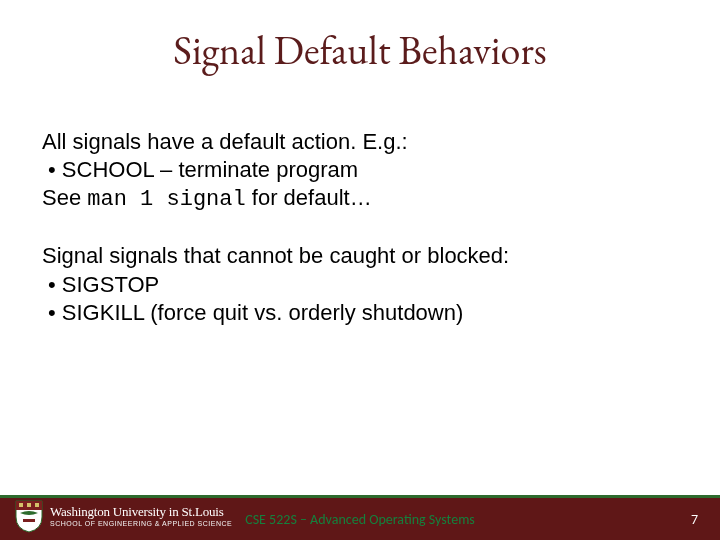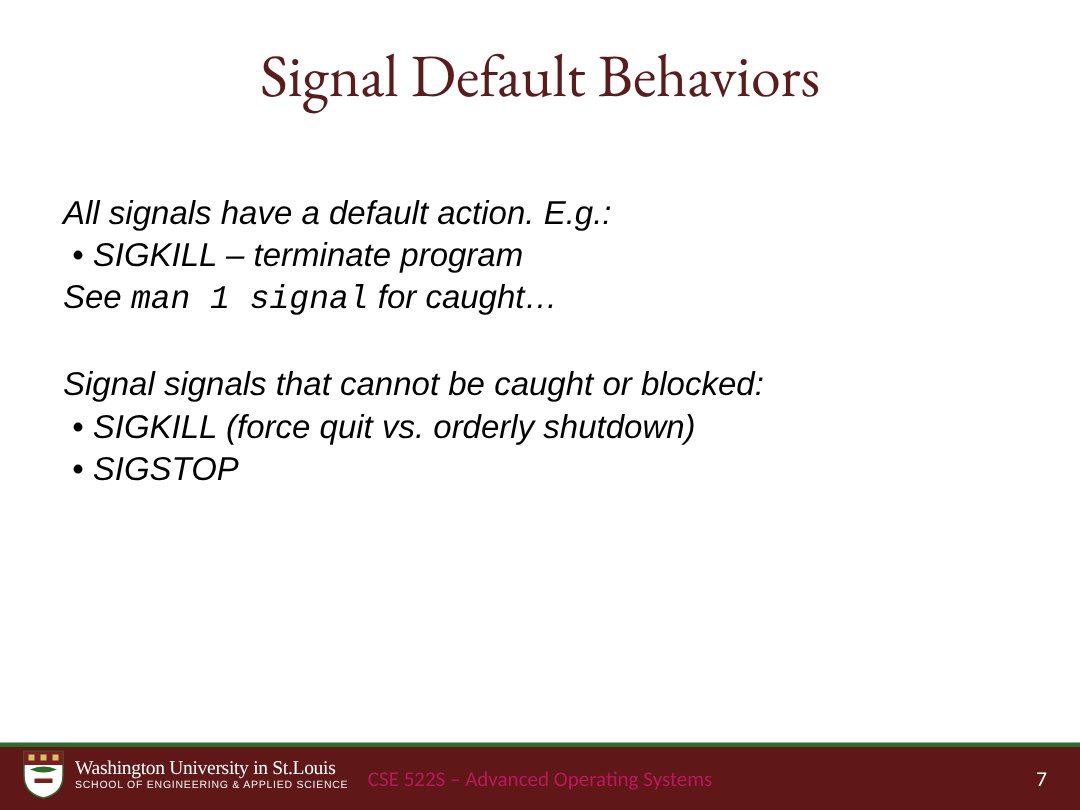--- a/index.html
+++ b/index.html
@@ -29,21 +29,21 @@
   .content {
     position: absolute;
     top: 128px;
     left: 42px;
     width: 640px;
     font-family: Verdana, Geneva, sans-serif;
     font-size: 22px;
     color: #000000;
     line-height: 1.28;
   }
-  .content .para { margin-bottom: 28px; font-style: italic; }
+  .content .para { margin-bottom: 28px; }
   .content .bullet {
     padding-left: 22px;
     text-indent: -16px;
   }
   .content .bullet::before {
     content: "• ";
   }
   .mono {
     font-family: "Courier New", Courier, monospace;
     font-size: 22px;
@@ -73,21 +73,21 @@
     background: #2d6b2d;
   }
   .footer-text {
     position: absolute;
     left: 0;
     width: 720px;
     bottom: 12px;
     text-align: center;
     font-family: Calibri, Arial, sans-serif;
     font-size: 14px;
-    color: #be185d;
+    color: #15803d;
   }
   .page-num {
     position: absolute;
     right: 22px;
     bottom: 12px;
     font-family: Calibri, Arial, sans-serif;
     font-size: 14px;
     color: #ffffff;
   }
   .logo {
@@ -128,29 +128,29 @@
 </head>
 <body>
 
 <div class="slide">
 
   <div class="title">Signal Default Behaviors</div>
 
   <div class="content">
     <div class="para">
       <div>All signals have a default action. E.g.:</div>
-      <div class="bullet">SIGKILL – terminate program</div>
+      <div class="bullet">SCHOOL – terminate program</div>
       <div>
-        <span>See </span><span class="mono">man 1 signal</span><span> for caught…</span>
+        <span>See </span><span class="mono">man 1 signal</span><span> for default…</span>
       </div>
     </div>
     <div class="para">
       <div>Signal signals that cannot be caught or blocked:</div>
+      <div class="bullet">SIGSTOP</div>
       <div class="bullet">SIGKILL (force quit vs. orderly shutdown)</div>
-      <div class="bullet">SIGSTOP</div>
     </div>
   </div>
 
   <div class="footer">
     <div class="footer-band"></div>
 
     <div class="logo">
       <div class="shield">
         <svg viewBox="0 0 30 34" width="30" height="34">
           <path d="M2 2 H28 V18 Q28 30 15 33 Q2 30 2 18 Z" fill="#ffffff" stroke="#2d6b2d" stroke-width="1"></path>

